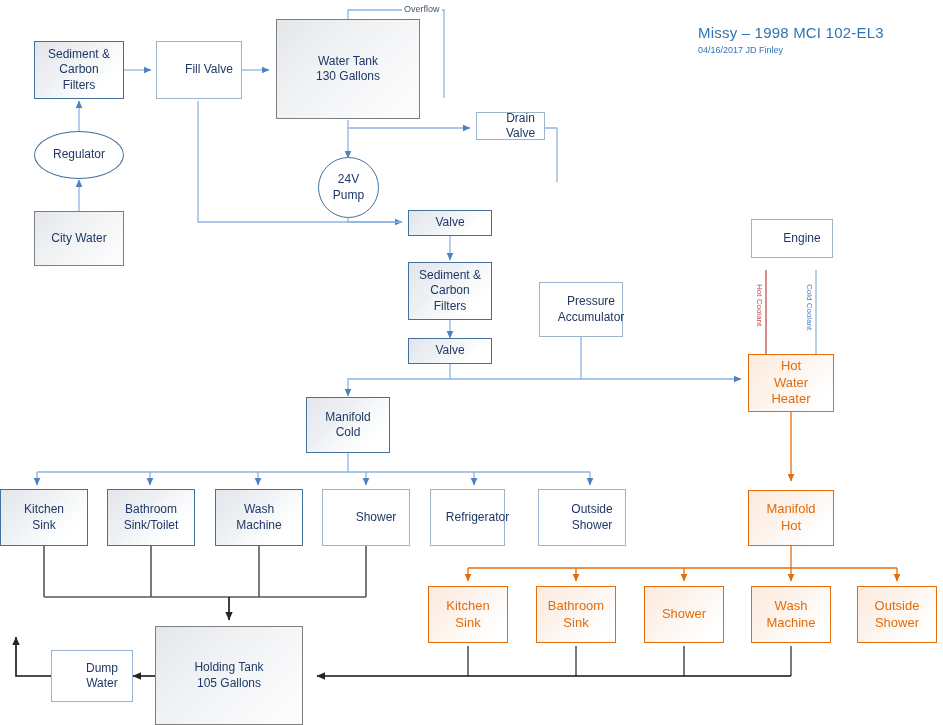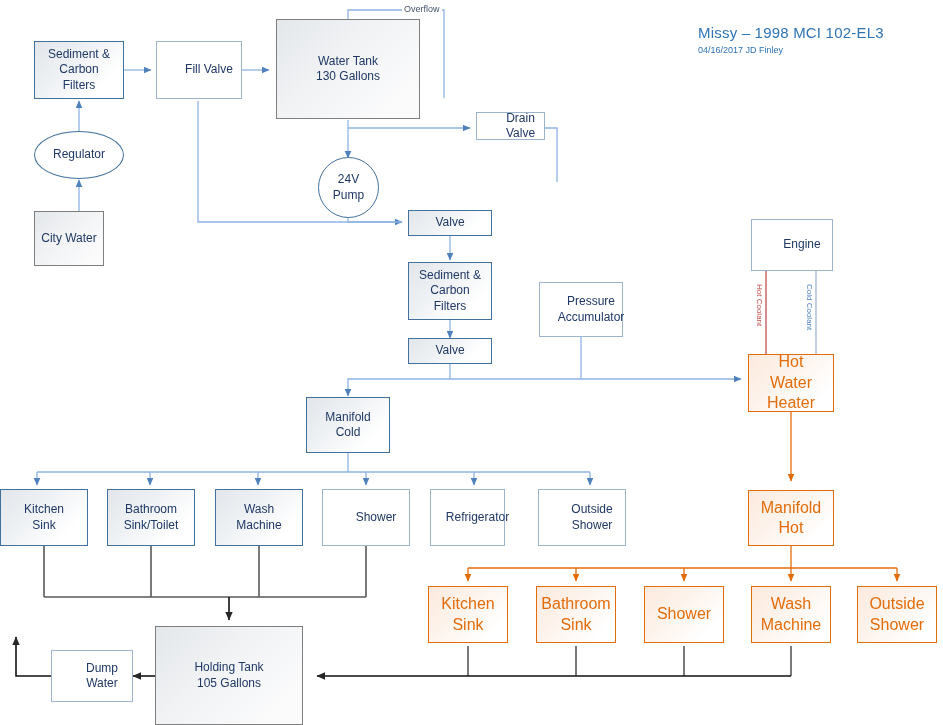--- a/index.html
+++ b/index.html
@@ -12,21 +12,21 @@
   .node{position:absolute;box-sizing:border-box;display:flex;
         align-items:center;justify-content:center;text-align:center;
         line-height:1.28;white-space:pre-line;z-index:5;}
 
   .blue{border:1px solid #41719c;color:#1f3864;
         background:linear-gradient(135deg,#e2e6ea 0%,#eef1f4 38%,#ffffff 78%);
         font-size:12px;}
 
   .orange{border:1px solid #e36c0a;color:#e36c0a;
           background:linear-gradient(135deg,#fdeadd 0%,#fdf3ec 40%,#ffffff 82%);
-          font-size:16px;text-align:center;}
+          font-size:13px;text-align:center;}
 
   .plain{border:1px solid #9cb4cc;color:#1f3864;background:#ffffff;font-size:12px;padding-left:20px;}
 
   .gray-bd{border:1px solid #7f7f7f;color:#1f3864;
            background:linear-gradient(135deg,#e4e7ea 0%,#f0f2f4 40%,#fbfbfc 85%);
            font-size:12px;}
 
   .ellipse{position:absolute;box-sizing:border-box;border:1px solid #41719c;
            border-radius:50%;color:#1f3864;background:#ffffff;font-size:12px;
            display:flex;align-items:center;justify-content:center;text-align:center;
@@ -145,21 +145,21 @@
 
       <path d="M155,676 L133,676" stroke="#111111" marker-end="url(#ah-waste)"></path>
 
       <path d="M51,676 L16,676 L16,637" stroke="#111111" marker-end="url(#ah-waste)"></path>
     </g>
   </svg>
 
   <div class="title" style="left:698px;top:24px;">Missy – 1998 MCI 102-EL3</div>
   <div class="subtitle" style="left:698px;top:45px;">04/16/2017 JD Finley</div>
 
-  <div class="node gray-bd" style="left:34px;top:211px;width:70px;height:55px;">City Water</div>
+  <div class="node gray-bd" style="left:34px;top:211px;width:90px;height:55px;">City Water</div>
 
   <div class="ellipse" style="left:34px;top:131px;width:90px;height:48px;">Regulator</div>
 
   <div class="node blue" style="left:34px;top:41px;width:90px;height:58px;">Sediment &amp;
 Carbon
 Filters</div>
 
   <div class="node plain" style="left:156px;top:41px;width:86px;height:58px;">Fill Valve</div>
 
   <div class="node gray-bd" style="left:276px;top:19px;width:144px;height:100px;">Water Tank
@@ -177,21 +177,21 @@
 
   <div class="node blue" style="left:408px;top:262px;width:84px;height:58px;">Sediment &amp;
 Carbon
 Filters</div>
 
   <div class="node blue" style="left:408px;top:338px;width:84px;height:26px;">Valve</div>
 
   <div class="node plain" style="left:539px;top:282px;width:84px;height:55px;">Pressure
 Accumulator</div>
 
-  <div class="node plain" style="left:751px;top:219px;width:82px;height:52px;">Engine</div>
+  <div class="node plain" style="left:751px;top:219px;width:82px;height:39px;">Engine</div>
 
   <div class="vlabel hot" style="left:764px;top:284px;transform:rotate(90deg);">Hot Coolant</div>
 
   <div class="vlabel cold" style="left:814px;top:284px;transform:rotate(90deg);">Cold Coolant</div>
 
   <div class="node orange" style="left:748px;top:354px;width:86px;height:58px;">Hot
 Water
 Heater</div>
 
   <div class="node orange" style="left:748px;top:490px;width:86px;height:56px;">Manifold

